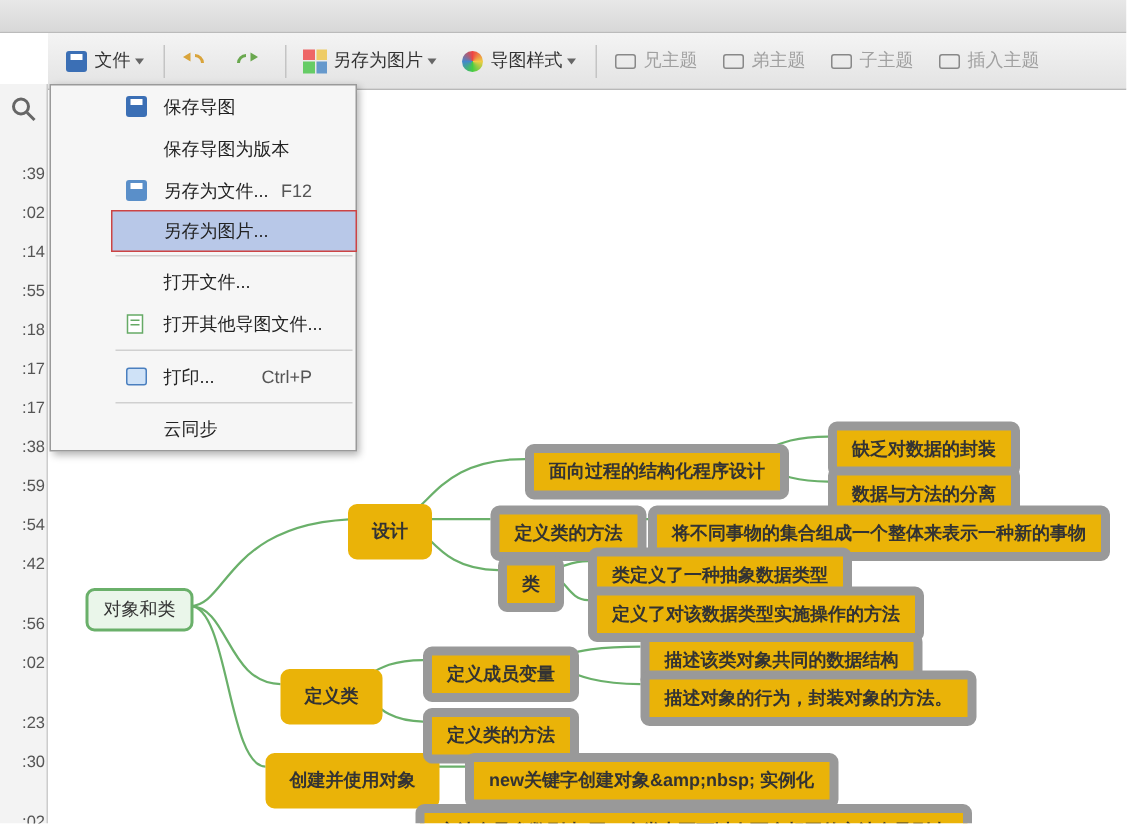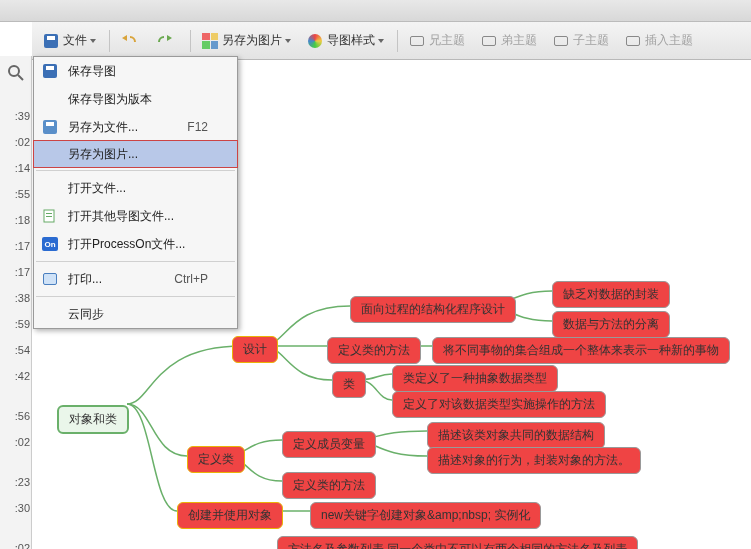--- a/index.html
+++ b/index.html
@@ -8,30 +8,30 @@
 .toolbar{height:38px;background:linear-gradient(#f4f4f4,#e3e3e3);border-bottom:1px solid #b8b8b8;display:flex;align-items:center;padding:0 4px;position:relative;z-index:5;margin-left:32px;}
 .tbtn{display:flex;align-items:center;height:26px;padding:0 6px;border:1px solid transparent;border-radius:3px;color:#333;cursor:pointer;margin-right:2px;}
 .tbtn.disabled{color:#a0a0a0;cursor:default;}
 .tbtn .ic{width:16px;height:16px;margin-right:4px;display:flex;align-items:center;justify-content:center;}
 .tbtn .cv{width:0;height:0;border-left:3px solid transparent;border-right:3px solid transparent;border-top:4px solid #666;margin-left:3px;}
 .sep{width:1px;height:22px;background:#c4c4c4;margin:0 4px;}
 .leftcol{position:absolute;left:0;top:56px;width:32px;height:493px;background:#f3f3f3;border-right:1px solid #ccc;display:flex;flex-direction:column;align-items:center;}
 .searchic{margin-top:8px;width:18px;height:18px;}
 .timecol{position:absolute;left:2px;top:110px;width:28px;display:flex;flex-direction:column;gap:14px;color:#555;}
 .timecol div{text-align:right;font-size:11px;}
-.menu{position:absolute;left:33px;top:56px;width:205px;background:#f6f6f6;border:1px solid #9a9a9a;box-shadow:2px 2px 5px rgba(0,0,0,.3);z-index:10;}
+.menu{position:absolute;left:33px;top:56px;width:205px;background:#f6f6f6;border:1px solid #9a9a9a;box-shadow:2px 2px 5px rgba(0,0,0,.3);z-index:10;padding-left:41px;}
 .mitem{display:flex;align-items:center;height:28px;padding:0 8px 0 4px;cursor:pointer;}
 .mitem .mic{width:24px;height:20px;display:flex;align-items:center;justify-content:center;margin-right:6px;}
 .mitem .mlab{flex:1;color:#222;}
 .mitem .msc{color:#555;margin-right:21px;}
 .mitem.hl{background:#b8c8e8;border:1px solid #c44;margin:-1px;}
 .mdiv{height:1px;background:#d0d0d0;margin:3px 2px;}
 .canvas{position:absolute;left:32px;top:56px;right:0;bottom:0;background:#fff;overflow:hidden;}
-.node{position:absolute;padding:4px 10px;border:1px solid #eab308;border-radius:6px;background:#ef4444;color:#333;white-space:nowrap;}
-.node.root{border:2px solid #6ab06a;background:#eaf6ea;font-weight:500;margin-top:13px;}
+.node{position:absolute;padding:4px 10px;border:6px solid #eab308;border-radius:6px;background:#eab308;color:#333;white-space:nowrap;font-weight:bold;}
+.node.root{border:2px solid #6ab06a;background:#eaf6ea;font-weight:500;}
 .node.gray{border-color:#999;}
 svg.conn{position:absolute;left:0;top:0;pointer-events:none;}
 .ic-save{width:14px;height:14px;background:#3b6fb5;border-radius:2px;position:relative;}
 .ic-save:after{content:"";position:absolute;top:2px;left:3px;width:8px;height:4px;background:#fff;}
 .ic-undo,.ic-redo{width:16px;height:16px;}
 .ic-layout{width:16px;height:16px;display:grid;grid-template-columns:1fr 1fr;gap:1px;}
 .ic-layout span:nth-child(1){background:#e66;}
 .ic-layout span:nth-child(2){background:#ec6;}
 .ic-layout span:nth-child(3){background:#6c6;}
 .ic-layout span:nth-child(4){background:#69c;}
@@ -215,26 +215,20 @@
   <div class="mitem">
     <span class="mic">
         <svg width="16" height="16">
           <rect x="2" y="2" width="10" height="12" fill="#fff" stroke="#6a6"></rect>
           <rect x="4" y="5" width="6" height="1" fill="#6a6"></rect>
           <rect x="4" y="8" width="6" height="1" fill="#6a6"></rect>
         </svg>
       </span>
     <span class="mlab">打开其他导图文件...</span>
   </div>
-  <div class="mitem">
-    <span class="mic">
-        <span class="ic-on">On</span>
-      </span>
-    <span class="mlab">打开ProcessOn文件...</span>
-  </div>
   <div class="mdiv"></div>
   <div class="mitem">
     <span class="mic">
         <span class="ic-print"></span>
       </span>
     <span class="mlab">打印...</span>
     <span class="msc">Ctrl+P</span>
   </div>
   <div class="mdiv"></div>
   <div class="mitem">

